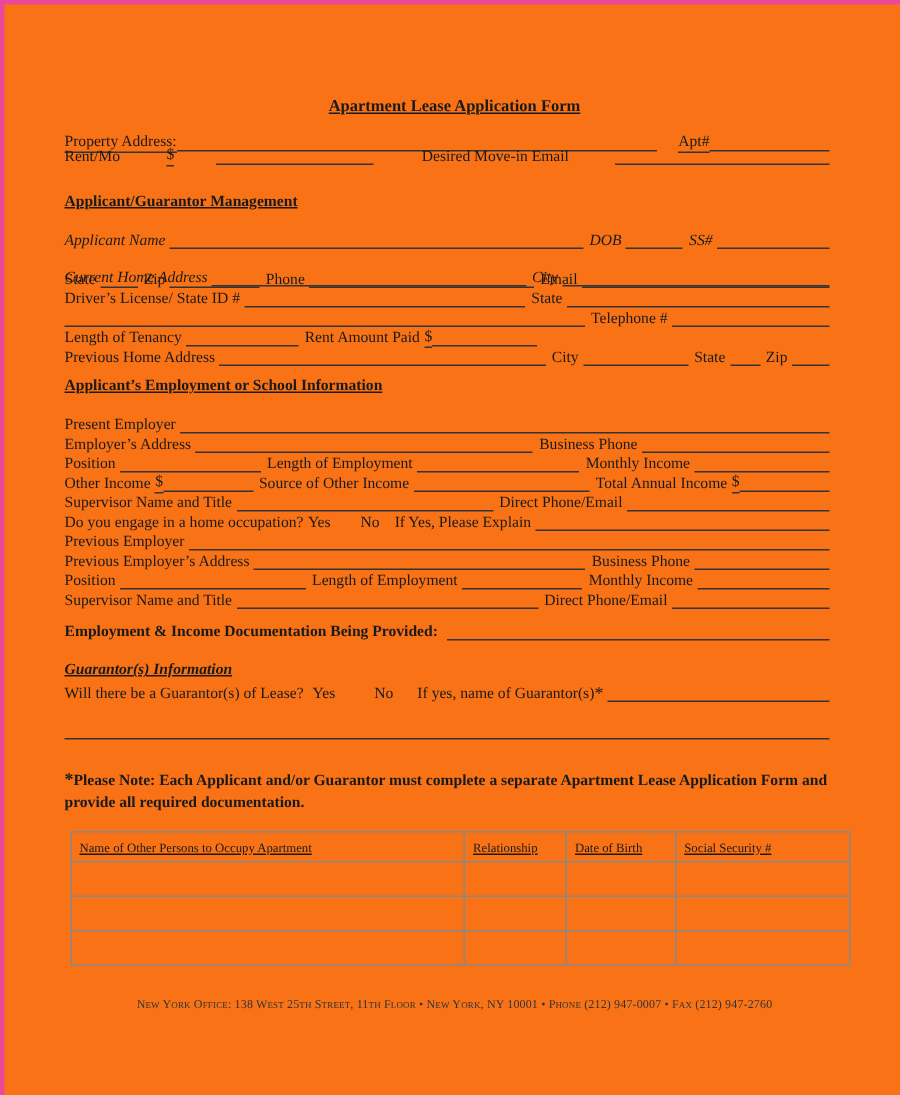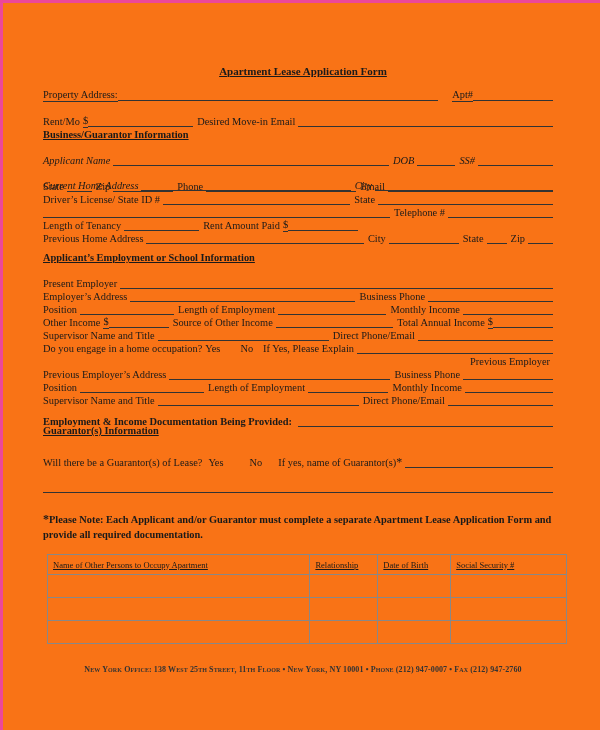--- a/index.html
+++ b/index.html
@@ -14,45 +14,45 @@
   .blank.f { flex: none; }
   .ulbl { flex: none; border-bottom: 1px solid #333; margin-top: 14px; }
   .section { position: absolute; left: 40px; font-weight: bold; font-size: 10.4px; text-decoration: underline; }
   .note { position: absolute; left: 40px; width: 520px; top: 509px; font-size: 10.4px; font-weight: bold; line-height: 15px; }
   table.occ { position: absolute; left: 44px; top: 551px; width: 520px; border-collapse: collapse; font-size: 8.5px; border-radius: 15px; }
   table.occ td, table.occ th { border: 1px solid #888; padding: 0 0 0 5px; font-weight: normal; text-align: left; vertical-align: middle; }
   table.occ th { height: 19px; }
   table.occ th span { text-decoration: underline; }
   table.occ td { height: 22px; }
   .footer { position: absolute; left: 0; width: 600px; top: 662px; text-align: center; font-size: 8px; letter-spacing: 0.1px; color: #333; }
-  .footer .sc { font-variant: small-caps; font-weight: bold; }
+  .footer .sc { font-variant: small-caps; }
   .star { font-size: 12px; }
 </style>
 </head>
 <body>
 
 <div class="page">
 
   <div class="title"><span>Apartment Lease Application Form</span></div>
 
   <div class="row" style="top:86px;">
     <span class="ulbl">Property Address:</span>
     <span class="blank" style="margin-right:14px;"></span>
     <span class="ulbl">Apt#</span>
     <span class="blank f" style="width:80px;"></span>
   </div>
-  <div class="row" style="top:112px;">
+  <div class="row" style="top:95px;gap:28px;">
     <span class="lbl">Rent/Mo</span>
     <span class="ulbl">$</span>
     <span class="blank f" style="width:105px;"></span>
     <span class="lbl gap">Desired Move-in Email</span>
     <span class="blank"></span>
   </div>
 
-  <div class="section" style="top:126px;">Business/Guarantor Information</div>
+  <div class="section" style="top:126px;">Applicant/Guarantor Management</div>
 
   <div class="row" style="top:151px;font-style:italic;">
     <span class="lbl">Applicant Name</span>
     <span class="blank"></span>
     <span class="lbl gap">DOB</span>
     <span class="blank f" style="width:38px;"></span>
     <span class="lbl gap">SS#</span>
     <span class="blank f" style="width:75px;"></span>
   </div>
   <div class="row" style="top:176px;font-style:italic;">
@@ -136,21 +136,21 @@
     <span class="lbl gap">Direct Phone/Email</span>
     <span class="blank f" style="width:135px;"></span>
   </div>
   <div class="row" style="top:339px;">
     <span class="lbl">Do you engage in a home occupation?</span>
     <span class="lbl" style="padding-right:20px;">Yes</span>
     <span class="lbl" style="padding-right:10px;">No</span>
     <span class="lbl">If Yes, Please Explain</span>
     <span class="blank"></span>
   </div>
-  <div class="row" style="top:352px;flex-direction:column;">
+  <div class="row" style="top:352px;">
     <span class="lbl">Previous Employer</span>
     <span class="blank"></span>
   </div>
   <div class="row" style="top:365px;">
     <span class="lbl">Previous Employer’s Address</span>
     <span class="blank"></span>
     <span class="lbl gap">Business Phone</span>
     <span class="blank f" style="width:90px;"></span>
   </div>
   <div class="row" style="top:378px;">
@@ -166,21 +166,21 @@
     <span class="blank"></span>
     <span class="lbl gap">Direct Phone/Email</span>
     <span class="blank f" style="width:105px;"></span>
   </div>
 
   <div class="row" style="top:412px; font-weight:bold;">
     <span class="lbl" style="padding-right:6px;text-align:center;">Employment &amp; Income Documentation Being Provided:</span>
     <span class="blank"></span>
   </div>
 
-  <div class="section" style="top:422px;">Guarantor(s) Information</div>
+  <div class="section" style="top:438px;font-style:italic;">Guarantor(s) Information</div>
   <div class="row" style="top:453px;">
     <span class="lbl" style="padding-right:6px;">Will there be a Guarantor(s) of Lease?</span>
     <span class="lbl" style="padding-right:26px;">Yes</span>
     <span class="lbl" style="padding-right:16px;">No</span>
     <span>If yes, name of Guarantor(s)</span>
     <span class="lbl star">*</span>
     <span class="blank"></span>
   </div>
   <div class="row" style="top:478px;">
     <span class="blank"></span>

